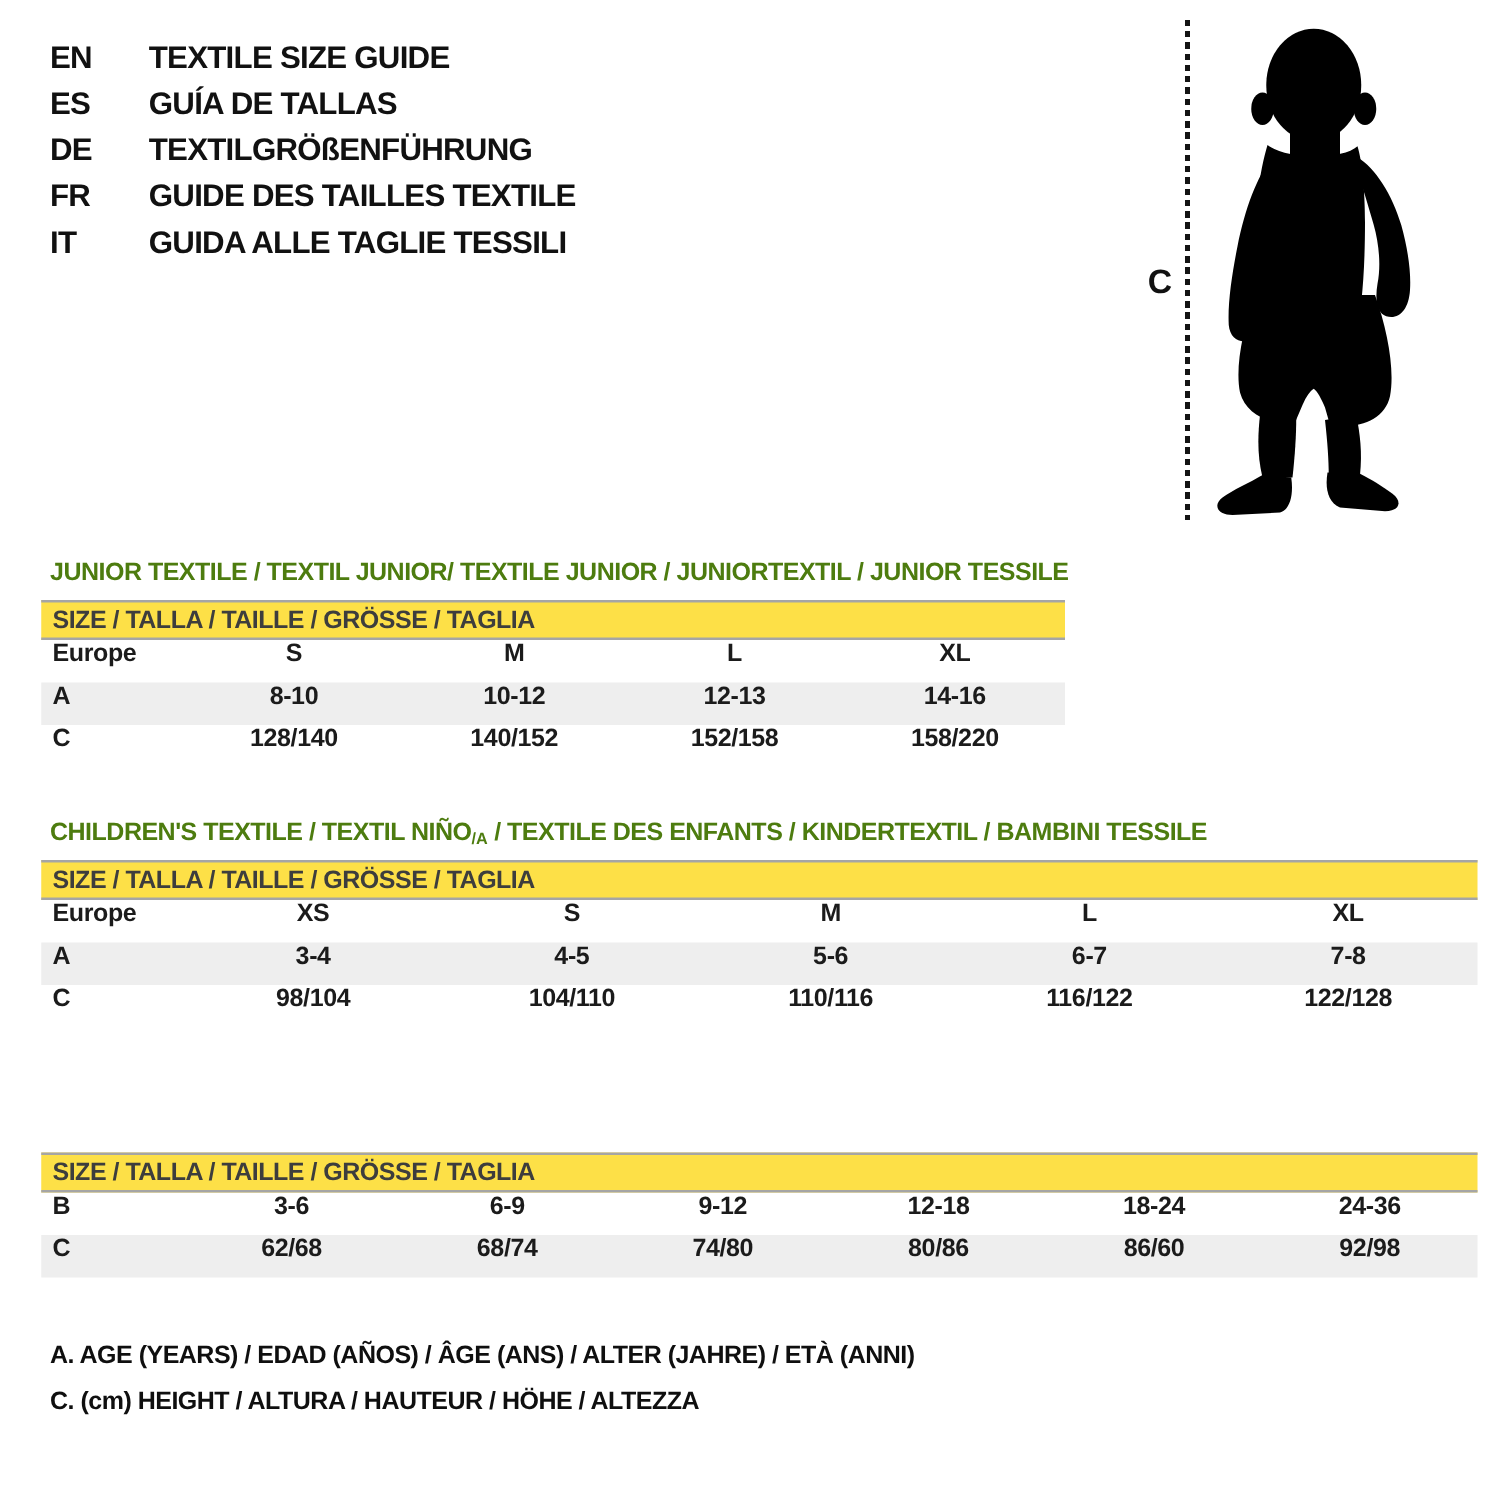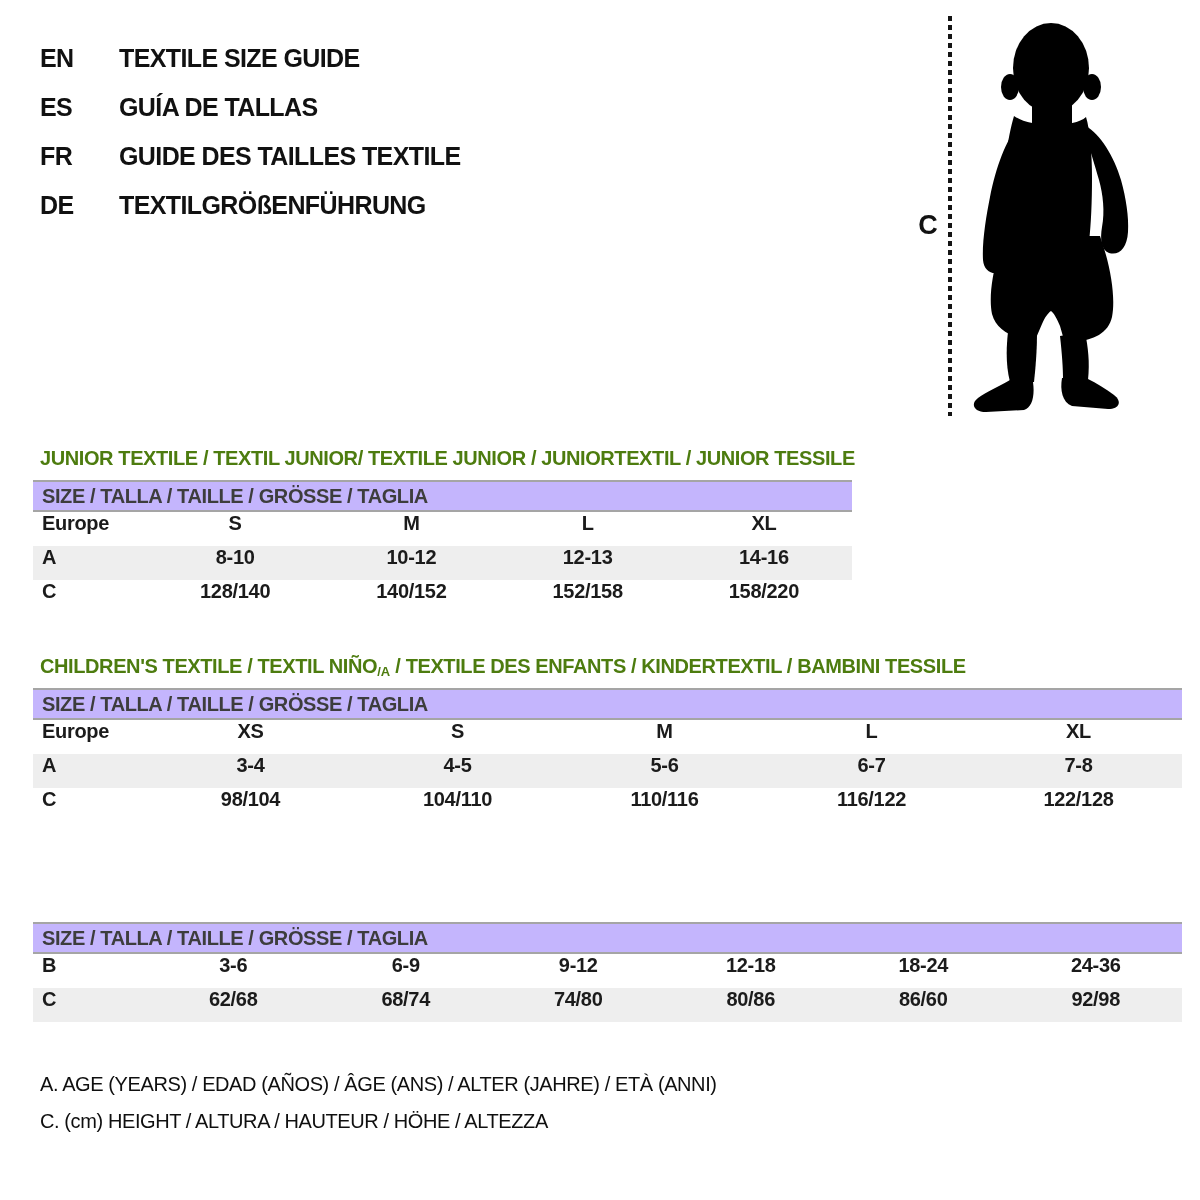--- a/index.html
+++ b/index.html
@@ -4,21 +4,21 @@
 <style>
   html,body{margin:0;padding:0;background:#ffffff;}
   .canvas{
     position:relative;width:1200px;height:1200px;background:#ffffff;overflow:hidden;
     font-family:"Liberation Sans", sans-serif;color:#111;
   }
 
   
   .languages{position:absolute;left:40px;top:28px;}
   .lang-row{display:flex;height:37px;align-items:center;
-    font-size:25px;font-weight:700;letter-spacing:-0.6px;white-space:nowrap;margin-top:12px;}
+    font-size:25px;font-weight:700;letter-spacing:-0.6px;white-space:nowrap;}
   .lang-code{width:79px;flex:0 0 79px;}
 
   
   .measure-line{position:absolute;left:948px;top:16px;width:4px;height:400px;
     background:repeating-linear-gradient(to bottom,#141414 0 5px,transparent 5px 9px);}
   .measure-label{position:absolute;left:912px;top:210px;width:32px;text-align:center;
     font-size:27px;font-weight:700;}
   .silhouette{position:absolute;left:952px;top:12px;}
 
   
@@ -28,53 +28,57 @@
   #children-heading{left:40px;top:638px;}
   #babies-heading{left:40px;top:845px;line-height:36px;}
   .sub-small{font-size:13px;position:relative;top:3px;letter-spacing:0;}
 
   
   .table{position:absolute;}
   #junior-table{left:33px;top:480px;width:819px;}
   #children-table{left:33px;top:688px;width:1149px;}
   #babies-table{left:33px;top:922px;width:1149px;}
   .size-band{box-sizing:border-box;height:32px;display:flex;align-items:center;
-    background:#c4b5fd;border-top:2px solid #a5a5a5;border-bottom:2px solid #a5a5a5;
+    background:#fde047;border-top:2px solid #a5a5a5;border-bottom:2px solid #a5a5a5;
     color:#3d3d3d;font-size:20px;font-weight:700;letter-spacing:-0.4px;padding-left:9px;}
   .trow{height:34px;display:flex;align-items:flex-start;
     font-size:20px;font-weight:700;color:#1b1b1b;}
   .trow.shaded{background:#eeeeee;}
   .tcell{flex:1;text-align:center;letter-spacing:-0.3px;white-space:nowrap;}
   .tcell.label{flex:0 0 114px;text-align:left;padding-left:9px;box-sizing:border-box;}
 
   
-  .legend{position:absolute;left:40px;top:1066px;font-size:20px;font-weight:400;
+  .legend{position:absolute;left:40px;top:1066px;font-size:20px;font-weight:700;
     letter-spacing:-0.4px;line-height:37px;color:#0f0f0f;white-space:nowrap;}
 </style>
 </head>
 <body>
 
 <div class="canvas">
 
   <div class="languages">
     <div class="lang-row">
       <span class="lang-code">EN</span>
       <span class="lang-label">TEXTILE SIZE GUIDE</span>
     </div>
     <div class="lang-row">
       <span class="lang-code">ES</span>
       <span class="lang-label">GUÍA DE TALLAS</span>
     </div>
     <div class="lang-row">
+      <span class="lang-code">DE</span>
+      <span class="lang-label">TEXTILGRÖßENFÜHRUNG</span>
+    </div>
+    <div class="lang-row">
       <span class="lang-code">FR</span>
       <span class="lang-label">GUIDE DES TAILLES TEXTILE</span>
     </div>
     <div class="lang-row">
-      <span class="lang-code">DE</span>
-      <span class="lang-label">TEXTILGRÖßENFÜHRUNG</span>
+      <span class="lang-code">IT</span>
+      <span class="lang-label">GUIDA ALLE TAGLIE TESSILI</span>
     </div>
   </div>
 
   <div class="measure-line"></div>
   <div class="measure-label">C</div>
   <svg class="silhouette" width="192" height="412" viewBox="0 0 192 412" aria-hidden="true">
     <g fill="#000000">
       <ellipse cx="99" cy="56" rx="38" ry="45"></ellipse>
       <ellipse cx="58" cy="75" rx="9" ry="13"></ellipse>
       <ellipse cx="140" cy="75" rx="9" ry="13"></ellipse>

